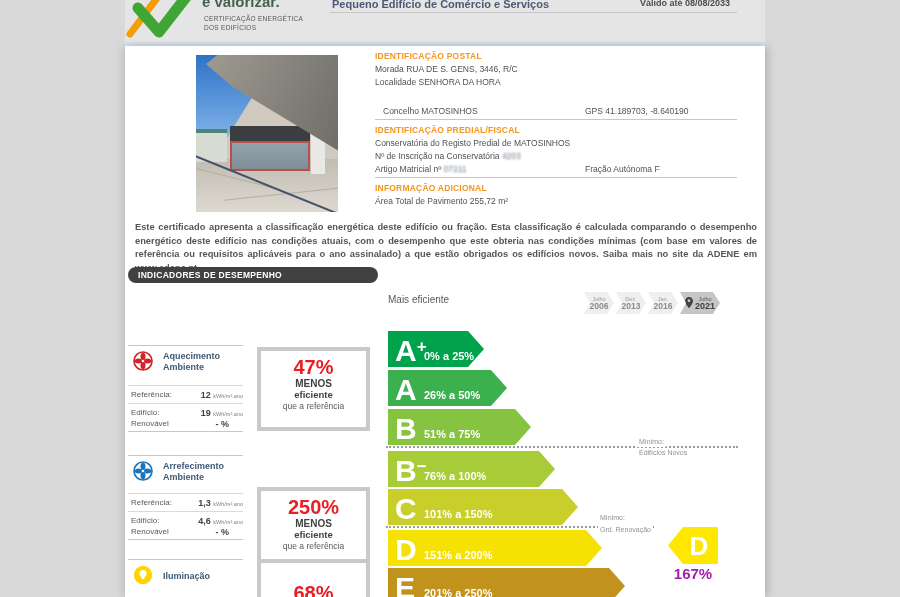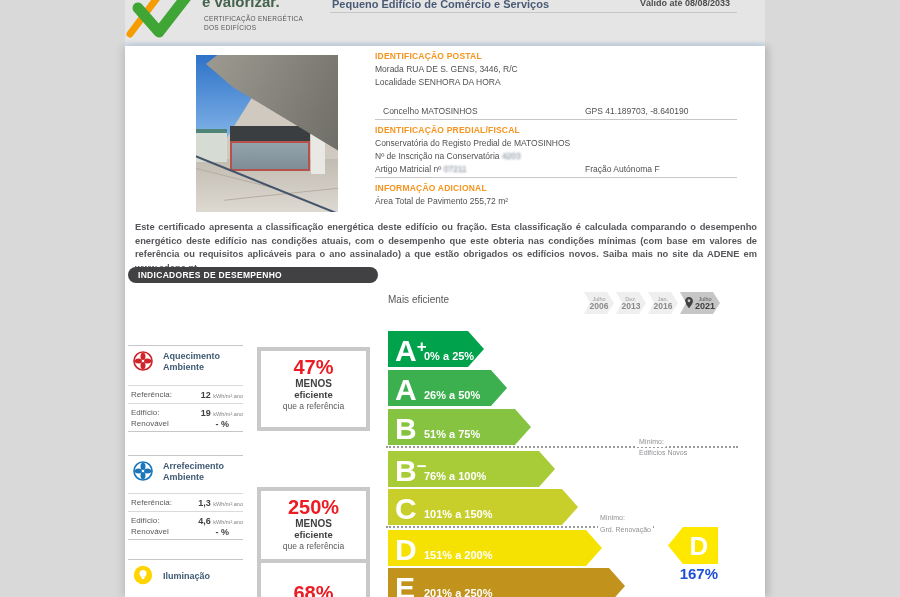--- a/index.html
+++ b/index.html
@@ -86,22 +86,22 @@
   .esup    { font-size:17px; vertical-align:9px; font-weight:800; }
   .erange  { position:absolute; left:36px; bottom:5px; font-size:11px; font-weight:bold; color:#fff; }
 
   .dotline { border-top:2px dotted #9b9b9b; z-index:1; }
   .minlab  { font-size:7px; color:#8f9194; background:#fff; padding:0 2px; line-height:10px; z-index:2; }
 
   .result-arrow { left:668px; top:527px; width:50px; height:37px;
                   clip-path:polygon(0 50%,15px 0,100% 0,100% 100%,15px 100%);
                   display:flex; align-items:center; justify-content:center; }
   .result-arrow span { font-size:26px; font-weight:800; color:#fff; margin-left:12px; line-height:26px; }
-  .result-pct { left:668px; top:565px; width:50px; text-align:right; font-size:15px;
-                font-weight:800; color:#1d4ed8; }
+  .result-pct { left:668px; top:565px; width:50px; text-align:center; font-size:15px;
+                font-weight:800; color:#a21caf; }
 
   .watermark { left:330px; top:248px; font-size:100px; font-weight:700; letter-spacing:20px;
                line-height:100px; color:rgba(236,236,236,.45); -webkit-text-stroke:2px #e6e6e6;
                z-index:60; pointer-events:none; }
   .watermark sup { font-size:22px; letter-spacing:0; }
 </style>
 </head>
 <body>
 
 <div class="canvas">

